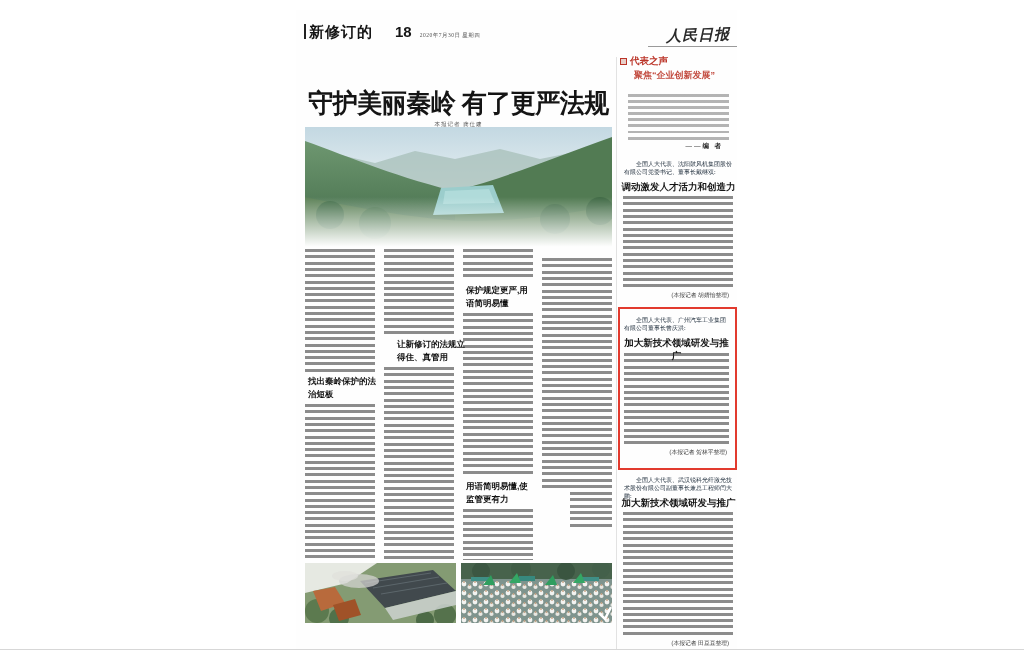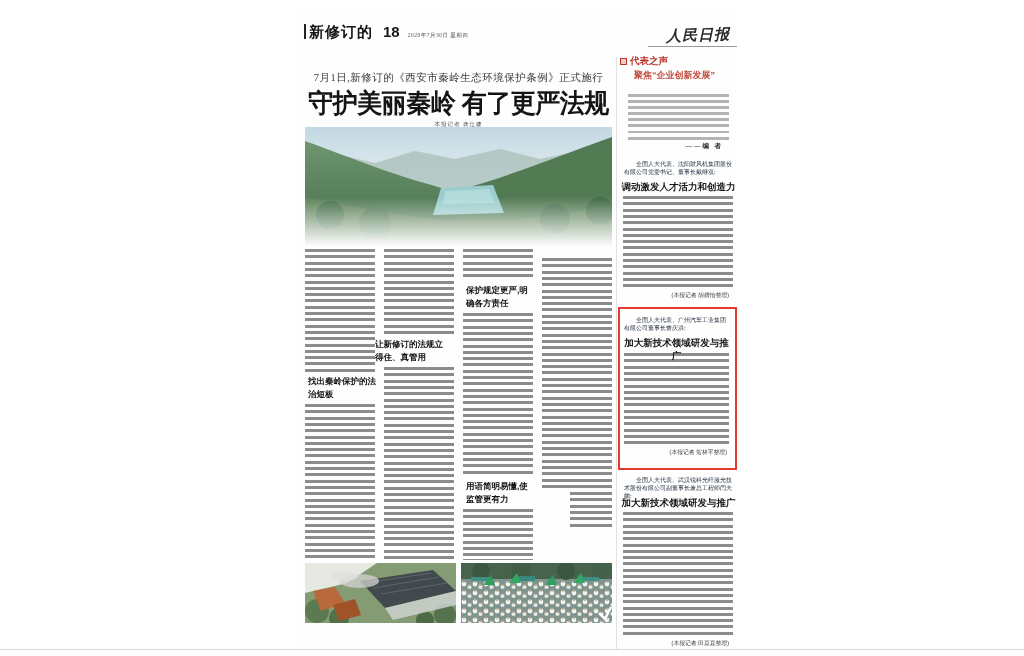--- a/index.html
+++ b/index.html
@@ -4,21 +4,21 @@
 <style>
   html,body{margin:0;padding:0;background:#fff;}
   .canvas{position:relative;width:1024px;height:656px;background:#fff;overflow:hidden;
           font-family:"Liberation Serif","DejaVu Serif",serif;color:#111;}
   .page{position:absolute;left:296px;top:10px;width:441px;height:640px;background:#fefefe;}
   .abs{position:absolute;}
 
   
   .corner{display:inline-block;width:2px;height:15px;background:#222;margin-right:3px;vertical-align:-2px;}
   .sec-label{font-family:"Liberation Sans","DejaVu Sans",sans-serif;font-weight:700;font-size:15px;letter-spacing:1px;color:#151515;}
-  .pageno{font-family:"Liberation Sans","DejaVu Sans",sans-serif;font-weight:700;font-size:15px;margin-left:10px;color:#151515;}
+  .pageno{font-family:"Liberation Sans","DejaVu Sans",sans-serif;font-weight:700;font-size:15px;margin-left:22px;color:#151515;}
   .dateline{font-size:5.5px;color:#555;margin-left:8px;letter-spacing:.5px;}
   .masthead{font-style:italic;font-weight:700;font-size:15px;color:#2a2a2a;transform:rotate(-2deg);letter-spacing:1px;}
   .mast-rule{height:1px;background:#9a9a9a;}
 
   
   .kicker{font-family:"Liberation Sans","DejaVu Sans",sans-serif;font-size:8px;}
   .ksq{display:inline-block;width:5px;height:5px;border:1.4px solid #b6382c;margin-right:3px;vertical-align:-0.5px;background:#e7cfc9;}
   .kicker b{color:#8e2b20;font-weight:700;}
   .kicker span.topic{color:#c4695d;}
   .subhead{font-size:10.5px;color:#3a3a3a;text-align:center;letter-spacing:.5px;}
@@ -51,21 +51,20 @@
 
 <div class="canvas">
   <div class="page">
 
     <div class="abs" style="left:8px;top:13px;">
       <span class="corner"></span><span class="sec-label">新修订的</span><span class="pageno">18</span><span class="dateline">2020年7月30日 星期四</span>
     </div>
     <div class="abs masthead" style="left:370px;top:16px;">人民日报</div>
     <div class="abs mast-rule" style="left:352px;top:36px;width:89px;"></div>
 
-    <div class="abs subhead" style="left:9px;top:61px;width:307px;">7月1日,新修订的《西安市秦岭生态环境保护条例》正式施行</div>
     <div class="abs headline" style="left:9px;top:77px;width:307px;">守护美丽秦岭 有了更严法规</div>
     <div class="abs byline" style="left:9px;top:111px;width:307px;">本报记者 龚仕建</div>
 
     <figure class="abs" style="left:9px;top:117px;width:307px;height:120px;">
       <svg width="307" height="120" viewBox="0 0 307 120">
         <defs>
           <linearGradient id="sky" x1="0" y1="0" x2="0" y2="1">
             <stop offset="0" stop-color="#c3d8e2"></stop>
               <stop offset="1" stop-color="#eef4f5"></stop>
           </linearGradient>
@@ -93,26 +92,26 @@
       </svg>
     </figure>
 
     <div>
       <div class="abs greek" style="left:9px;top:239px;width:70px;height:123px;"></div>
       <div class="abs col-head" style="left:9px;top:365px;width:70px;">找出秦岭保护的法治短板</div>
       <div class="abs greek" style="left:9px;top:394px;width:70px;height:156px;"></div>
     </div>
     <div>
       <div class="abs greek" style="left:88px;top:239px;width:70px;height:86px;"></div>
-      <div class="abs col-head" style="left:76px;top:328px;width:70px;">让新修订的法规立得住、真管用</div>
+      <div class="abs col-head" style="left:98px;top:328px;width:70px;">让新修订的法规立得住、真管用</div>
       <div class="abs greek" style="left:88px;top:357px;width:70px;height:193px;"></div>
     </div>
     <div>
       <div class="abs greek" style="left:167px;top:239px;width:70px;height:32px;"></div>
-      <div class="abs col-head" style="left:167px;top:274px;width:70px;">保护规定更严,明确各方责任</div>
+      <div class="abs col-head" style="left:167px;top:274px;width:70px;">保护规定更严,用语简明易懂</div>
       <div class="abs greek" style="left:167px;top:303px;width:70px;height:164px;"></div>
       <div class="abs col-head" style="left:167px;top:470px;width:70px;">用语简明易懂,使监管更有力</div>
       <div class="abs greek" style="left:167px;top:499px;width:70px;height:51px;"></div>
     </div>
     <div>
       <div class="abs greek" style="left:246px;top:248px;width:70px;height:230px;"></div>
       <div class="abs greek" style="left:274px;top:482px;width:42px;height:36px;"></div>
     </div>
 
     <figure class="abs" style="left:9px;top:553px;width:151px;height:60px;">

